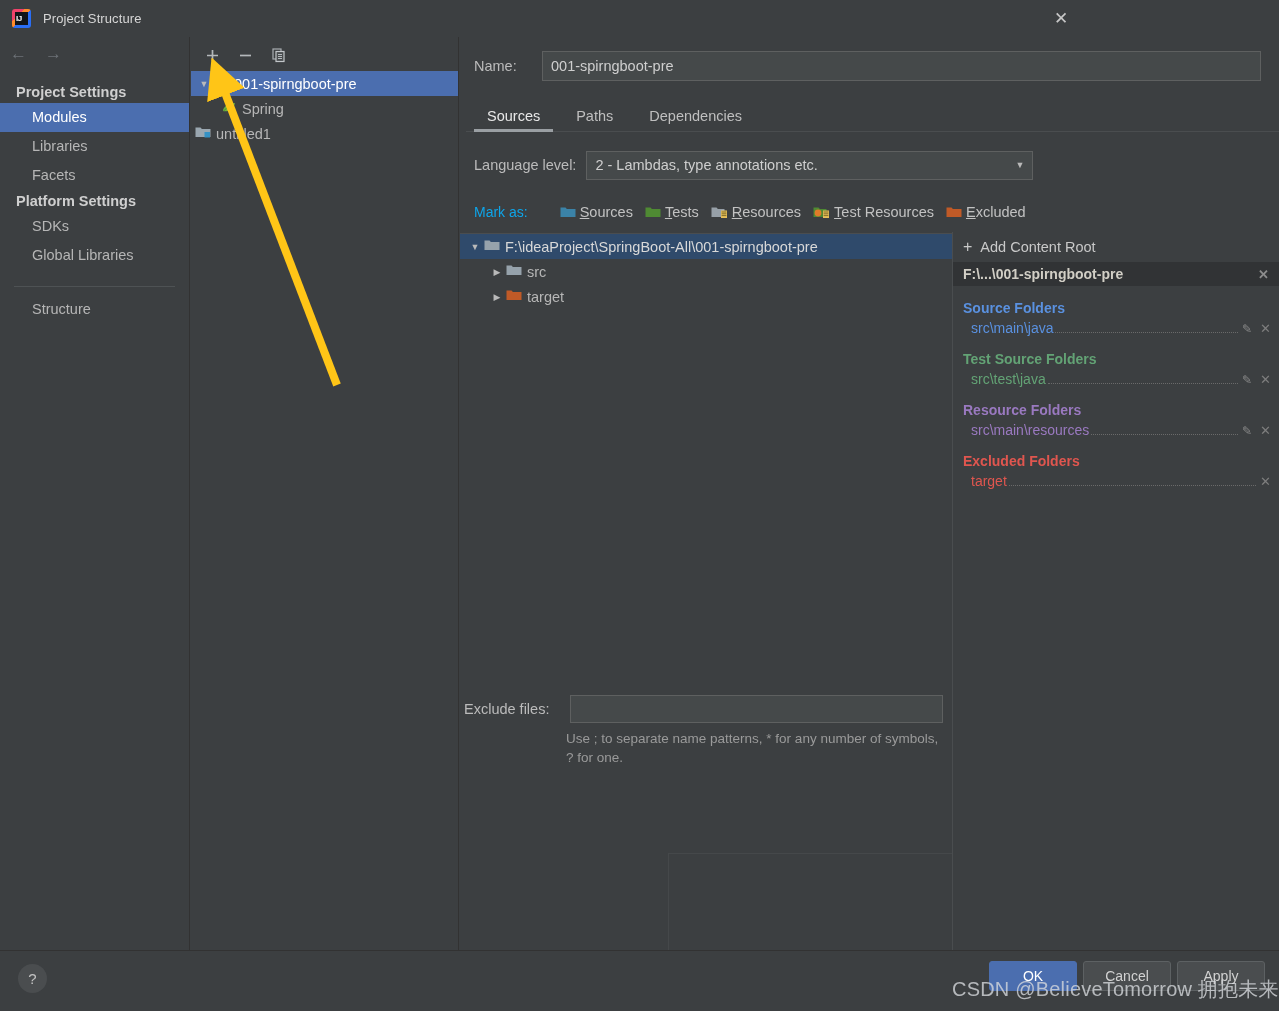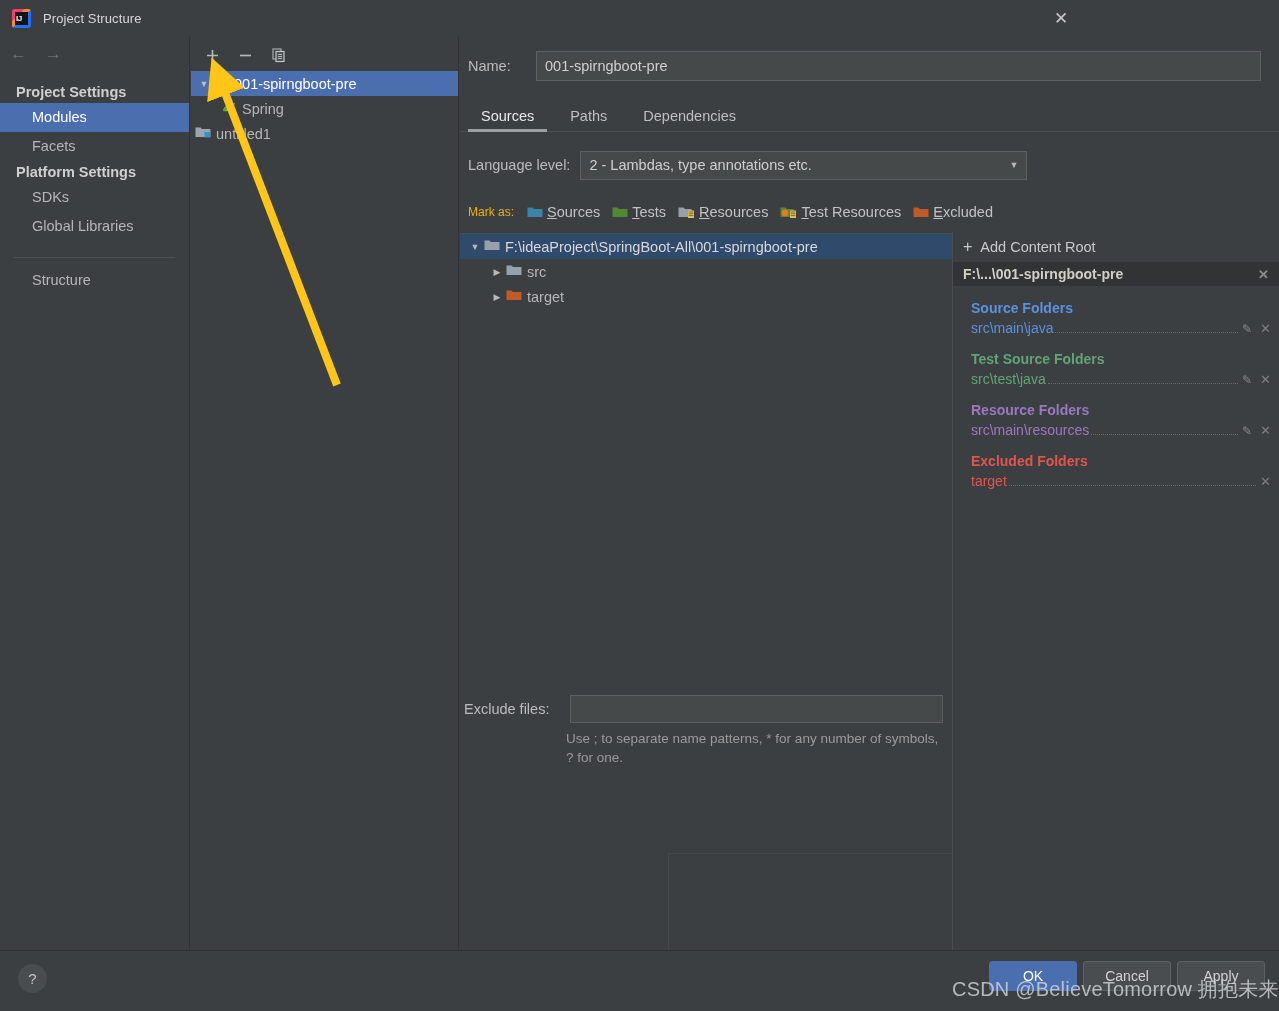--- a/index.html
+++ b/index.html
@@ -90,20 +90,21 @@
     width: 18px; text-align: center; font-size: 9px; color: #b9b9b9; flex: none;
   }
   .folder-ic { flex: none; margin-right: 5px; }
   .indent-1 { padding-left: 30px; }
   .indent-0b { padding-left: 4px; }
 
   
   .main {
     position: absolute; left: 460px; top: 37px; width: 819px; height: 913px;
     background: #3c3f41;
+    padding-left: 6px;
   }
   .name-row {
     display: flex; align-items: center; height: 34px; margin-top: 12px; padding: 0 18px 0 8px;
   }
   .name-label { font-size: 14.5px; color: #bbbbbb; width: 68px; flex: none; }
   .name-input {
     flex: 1; height: 30px; background: #45494a; border: 1px solid #5e6060;
     color: #cfcfcf; font-size: 14.5px; font-family: "Liberation Sans", sans-serif;
     padding: 0 8px; outline: none;
   }
@@ -126,21 +127,21 @@
   .lang-select {
     width: 447px; height: 29px; background: #45494a; border: 1px solid #5e6060;
     display: flex; align-items: center; justify-content: space-between;
     padding: 0 8px; font-size: 14.5px; color: #cfcfcf; cursor: pointer;
   }
   .caret { font-size: 9px; color: #b9b9b9; }
 
   .markas-row {
     display: flex; align-items: center; height: 24px; margin-top: 20px; padding-left: 8px; gap: 0;
   }
-  .markas-label { font-size: 12px; color: #eab308; margin-right: 13px; }
+  .markas-label { font-size: 14px; color: #0ea5e9; margin-right: 32px; }
   .mark-btn {
     display: flex; align-items: center; gap: 4px; margin-right: 12px;
     font-size: 14.5px; color: #c2c2c2; cursor: pointer;
   }
   .mark-btn u { text-decoration: underline; }
 
   
   .ct-wrap {
     position: absolute; left: 0; top: 196px; width: 492px; bottom: 121px;
     border-top: 1px solid #4a4d4f;
@@ -182,21 +183,21 @@
     padding-left: 10px; font-size: 14.5px; color: #c9c9c9; cursor: pointer;
   }
   .add-plus { font-size: 16px; color: #c9c9c9; line-height: 1; }
   .root-hdr {
     display: flex; align-items: center; justify-content: space-between;
     height: 24px; background: #313335; padding: 0 10px 0 10px;
     font-size: 14px; font-weight: bold; color: #d2cfc6;
   }
   .root-hdr .x { color: #8c8c8c; font-size: 13px; cursor: pointer; }
   .grp { margin-top: 14px; padding-left: 10px; }
-  .grp-title { font-size: 14px; font-weight: bold; margin-left: 8px; }
+  .grp-title { font-size: 14px; font-weight: bold; }
   .grp-entry {
     display: flex; align-items: baseline; margin-top: 4px; padding-left: 8px;
     padding-right: 8px; font-size: 14px;
   }
   .grp-path { white-space: nowrap; }
   .leader {
     flex: 1; border-bottom: 1px dotted #6a6a6a; margin: 0 4px 4px 2px; height: 0;
   }
   .pencil { color: #8a8a8a; font-size: 12px; margin-right: 8px; cursor: pointer; }
   .xmark { color: #7e7e7e; font-size: 13px; cursor: pointer; }
@@ -244,20 +245,21 @@
   </div>
 
   <div class="sidebar">
     <div class="nav-arrows">
       <span class="nav-arrow">←</span>
       <span class="nav-arrow">→</span>
     </div>
     <div class="side-list">
       <div class="side-group">Project Settings</div>
       <div class="side-item selected">Modules</div>
+      <div class="side-item">Libraries</div>
       <div class="side-item">Facets</div>
       <div class="side-group">Platform Settings</div>
       <div class="side-item">SDKs</div>
       <div class="side-item">Global Libraries</div>
       <div class="side-sep"></div>
       <div class="side-item">Structure</div>
     </div>
   </div>
 
   <div class="tree-panel">

